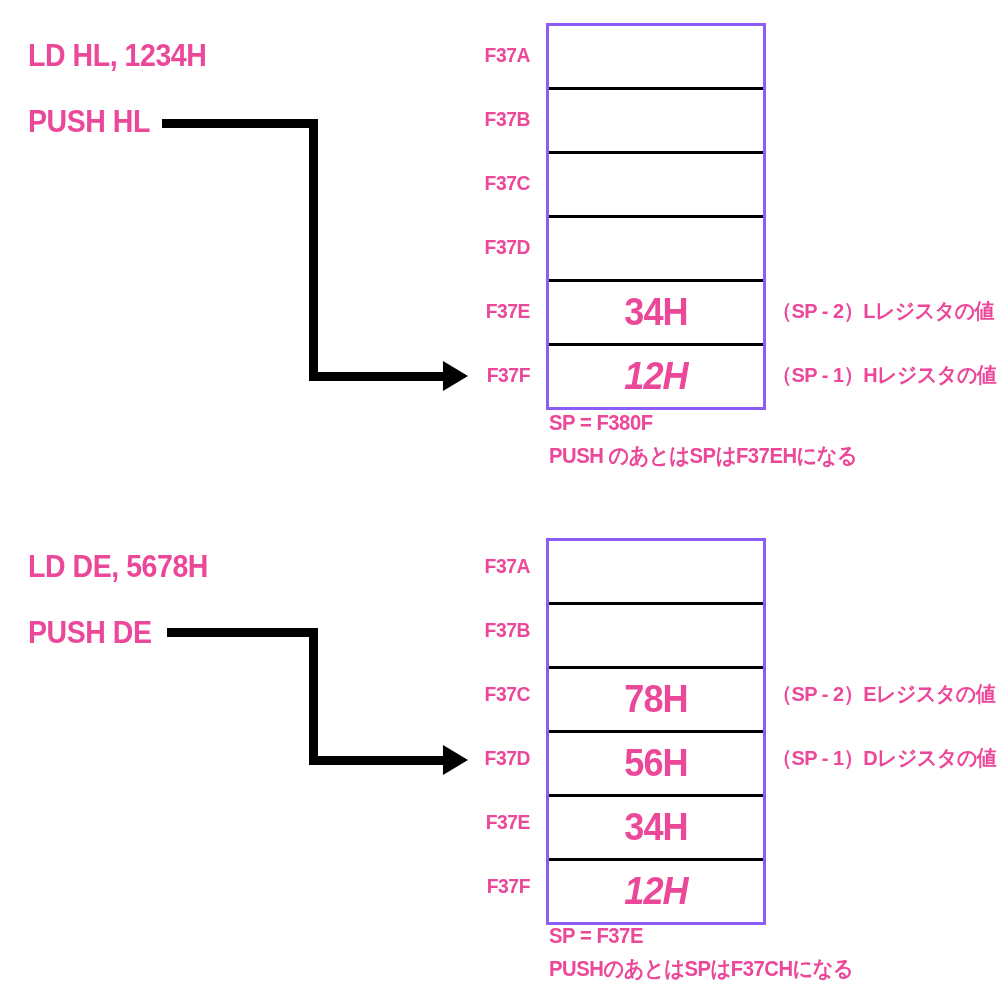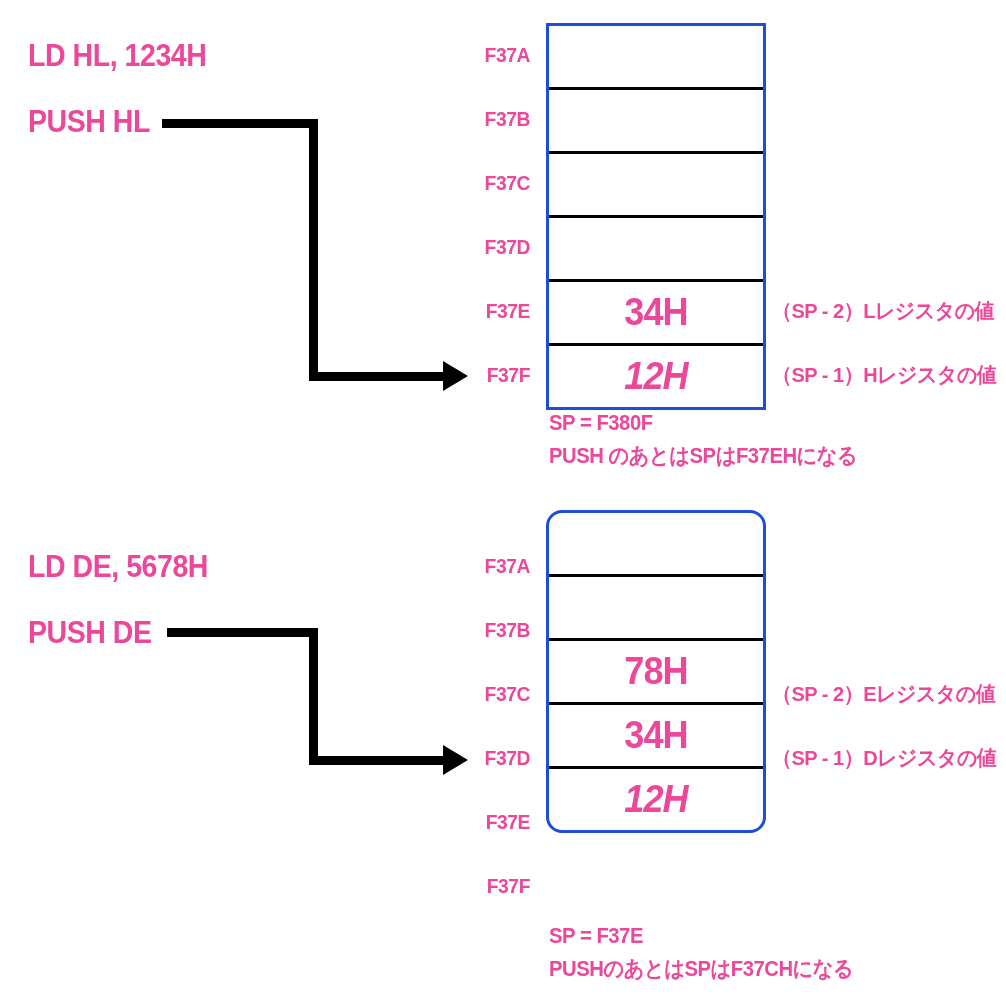--- a/index.html
+++ b/index.html
@@ -24,21 +24,21 @@
     line-height: 31px;
     white-space: nowrap;
     letter-spacing: -0.5px;
     transform: scaleX(0.92);
     transform-origin: left center;
   }
   .memtable {
     position: absolute;
     left: 546px;
     width: 214px;
-    border: 3px solid #1d4ed8;
+    border: 3px solid #8b5cf6;
   }
   .memrow {
     height: 61px;
     border-bottom: 3px solid #000;
     text-align: center;
   }
   .memrow:last-child { border-bottom: none; font-style: italic; }
   .cellval {
     font-size: 38px;
     line-height: 61px;
@@ -147,29 +147,32 @@
   <div class="bar" style="left:309px; top:756px; width:135px; height:9px;"></div>
   <div class="arrowhead" style="left:443px; top:745px;"></div>
 
   <div class="addr" style="top:534px;">F37A</div>
   <div class="addr" style="top:598px;">F37B</div>
   <div class="addr" style="top:662px;">F37C</div>
   <div class="addr" style="top:726px;">F37D</div>
   <div class="addr" style="top:790px;">F37E</div>
   <div class="addr" style="top:854px;">F37F</div>
 
-  <div class="memtable" style="top:510px;border-radius:16px;">
+  <div class="memtable" style="top:538px;">
     <div class="memrow">
         <div class="cellval"></div>
       </div>
     <div class="memrow">
         <div class="cellval"></div>
       </div>
     <div class="memrow">
         <div class="cellval">78H</div>
+      </div>
+    <div class="memrow">
+        <div class="cellval">56H</div>
       </div>
     <div class="memrow">
         <div class="cellval">34H</div>
       </div>
     <div class="memrow">
         <div class="cellval">12H</div>
       </div>
   </div>
 
   <div class="annot" style="top:662px;">（SP - 2）Eレジスタの値</div>

